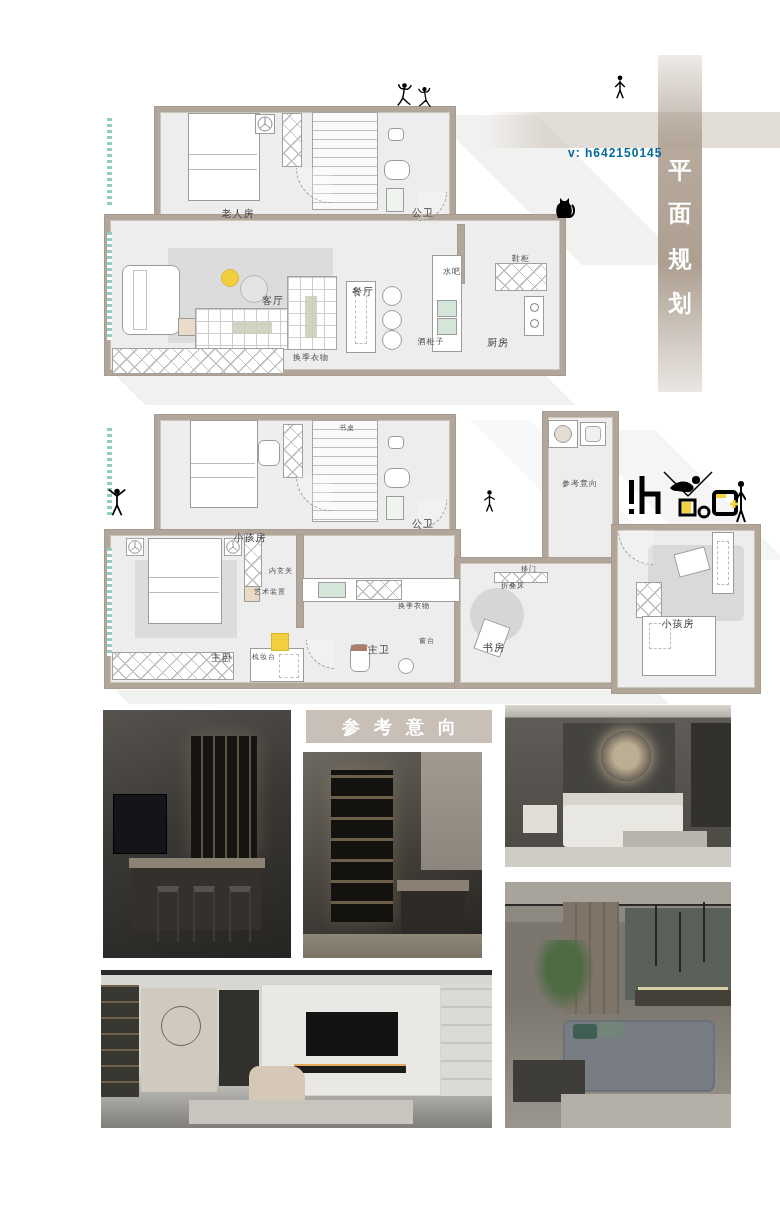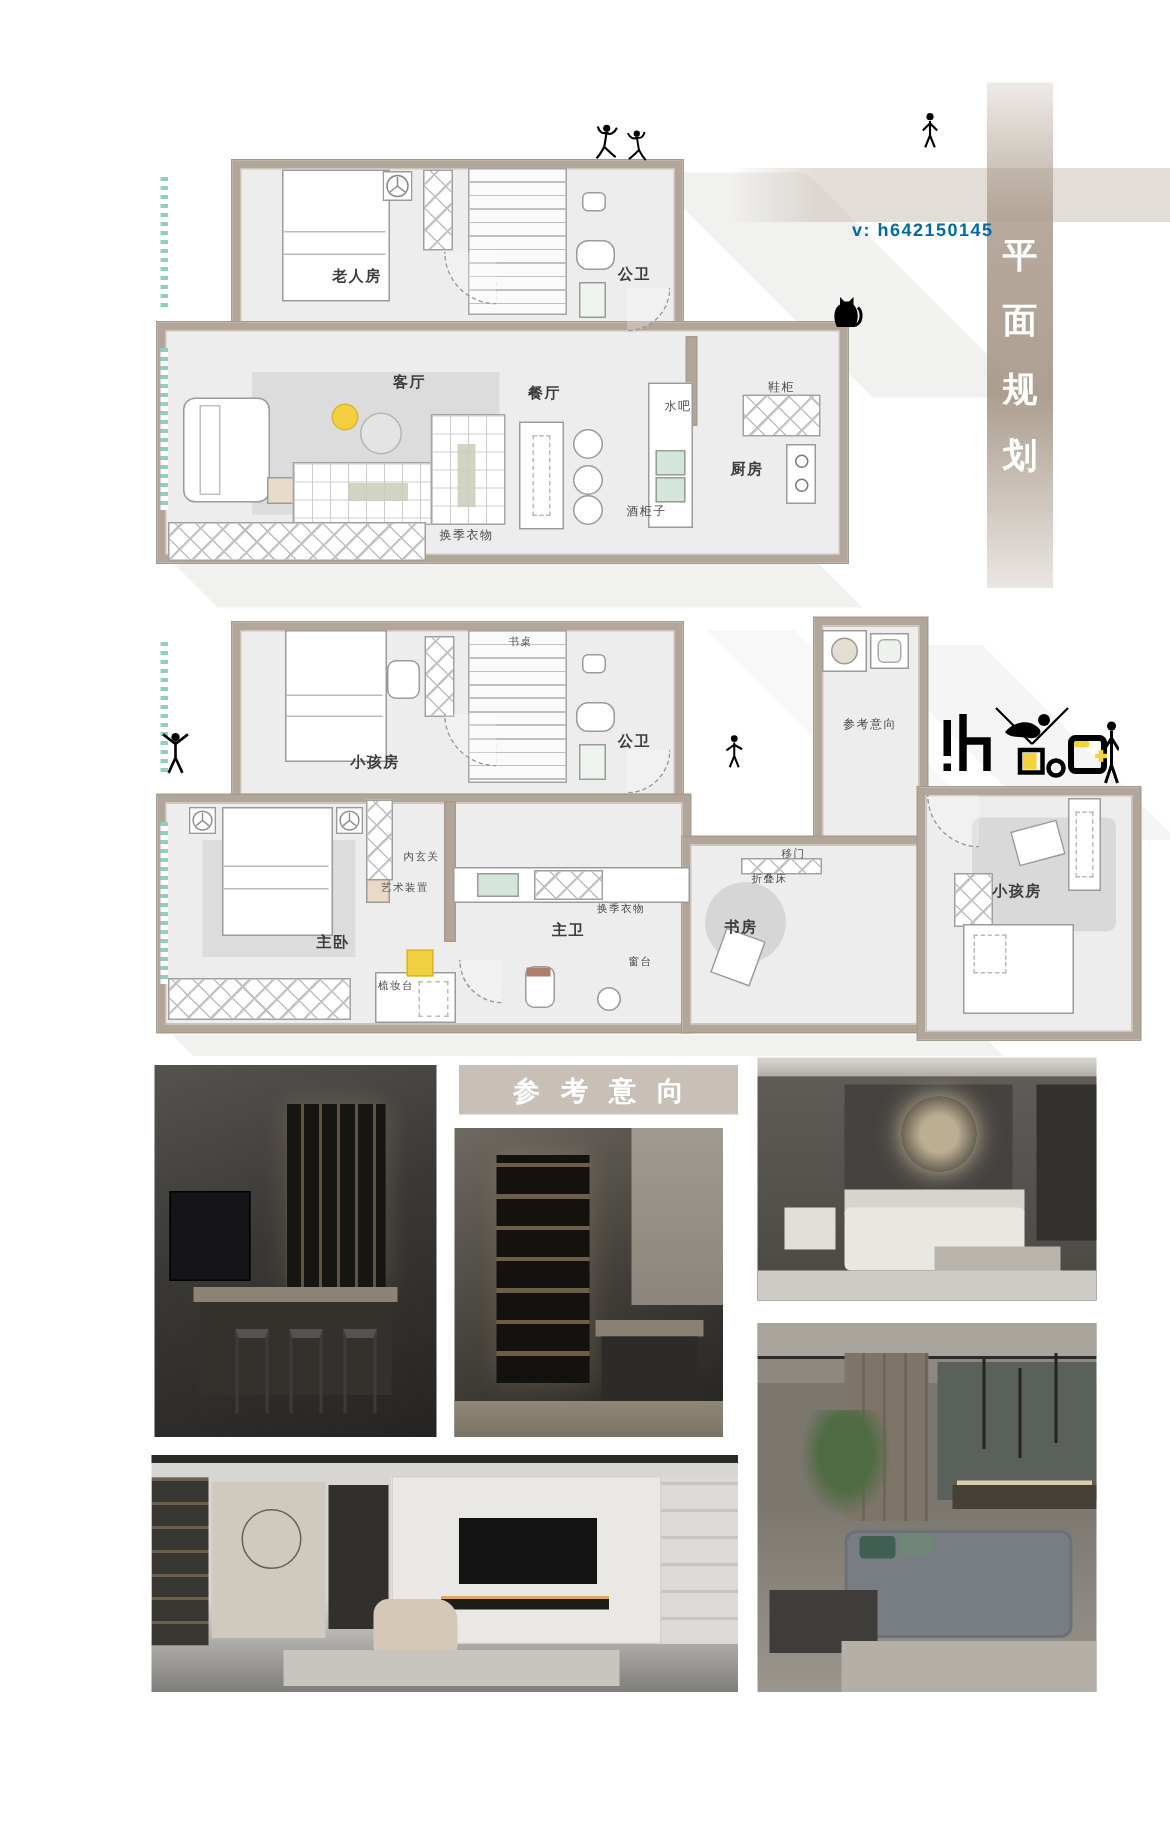--- a/index.html
+++ b/index.html
@@ -18,21 +18,21 @@
   .vchar{position:absolute;left:0;width:44px;text-align:center;color:#fff;font-size:23px;font-weight:bold;}
   .watermark{position:absolute;left:568px;top:146px;font-family:Liberation Sans, sans-serif;
              font-size:12px;font-weight:bold;letter-spacing:1px;color:#0369a1;}
 
   
   .room{position:absolute;background:#ededed;border:5px solid #b2a69a;
         box-shadow:0 0 0 1px #a79b8f, inset 0 0 0 1px #cdc4b9;}
   .wall{position:absolute;background:#b2a69a;box-shadow:0 0 0 1px #a79b8f;}
   .lbl{position:absolute;transform:translate(-50%,-50%);font-size:8px;color:#4b4b4b;
        letter-spacing:1px;white-space:nowrap;z-index:6;}
-  .lbl.big{font-size:10px;font-weight:bold;color:#3d3d3d;}
+  .lbl.big{font-size:10px;font-weight:normal;color:#3d3d3d;margin-top:30px;}
   .furn{position:absolute;background:#fff;border:1px solid #9b9b9b;z-index:4;}
   .rug{position:absolute;background:#dcdcdc;z-index:2;}
   .stairs{position:absolute;background:#fafafa;border:1px solid #a5a5a5;z-index:4;
           background-image:repeating-linear-gradient(180deg,transparent 0 8px,#bfbfbf 8px 9px);}
   .gridmat{position:absolute;background-color:#fff;border:1px solid #a5a5a5;z-index:4;
            background-image:linear-gradient(#cccccc 1px,transparent 1px),linear-gradient(90deg,#cccccc 1px,transparent 1px);
            background-size:12px 12px;}
   .xhatch{position:absolute;background-color:#fff;border:1px solid #a0a0a0;z-index:4;
           background-image:repeating-linear-gradient(45deg,transparent 0 9px,#c2c2c2 9px 10px),
                            repeating-linear-gradient(-45deg,transparent 0 9px,#c2c2c2 10px 11px);}
@@ -144,21 +144,21 @@
   <div class="furn" style="left:437px;top:318px;width:18px;height:15px;background:#d4e6da;"></div>
   <div class="xhatch" style="left:495px;top:263px;width:50px;height:26px;"></div>
   <div class="furn" style="left:524px;top:296px;width:18px;height:38px;">
       <div class="pd circle" style="left:5px;top:6px;width:7px;height:7px;border:1px solid #777;"></div>
       <div class="pd circle" style="left:5px;top:22px;width:7px;height:7px;border:1px solid #777;"></div>
     </div>
   <div class="xhatch" style="left:112px;top:348px;width:170px;height:24px;"></div>
 
   <div class="lbl big" style="left:238px;top:184px;">老人房</div>
   <div class="lbl big" style="left:423px;top:183px;">公卫</div>
-  <div class="lbl big" style="left:273px;top:255px;">客厅</div>
+  <div class="lbl big" style="left:273px;top:271px;">客厅</div>
   <div class="lbl big" style="left:363px;top:262px;">餐厅</div>
   <div class="lbl" style="left:452px;top:271px;">水吧</div>
   <div class="lbl" style="left:521px;top:258px;">鞋柜</div>
   <div class="lbl big" style="left:498px;top:313px;">厨房</div>
   <div class="lbl" style="left:431px;top:341px;">酒柜子</div>
   <div class="lbl" style="left:311px;top:357px;">换季衣物</div>
 
   <div class="room" style="left:155px;top:415px;width:290px;height:110px;"></div>
   <div class="room" style="left:543px;top:412px;width:65px;height:168px;"></div>
   <div class="room" style="left:105px;top:530px;width:345px;height:148px;"></div>

